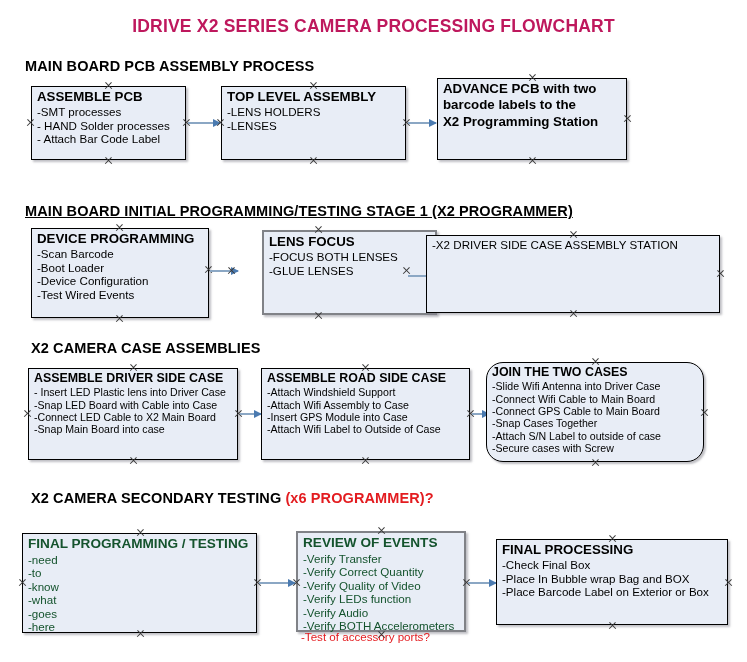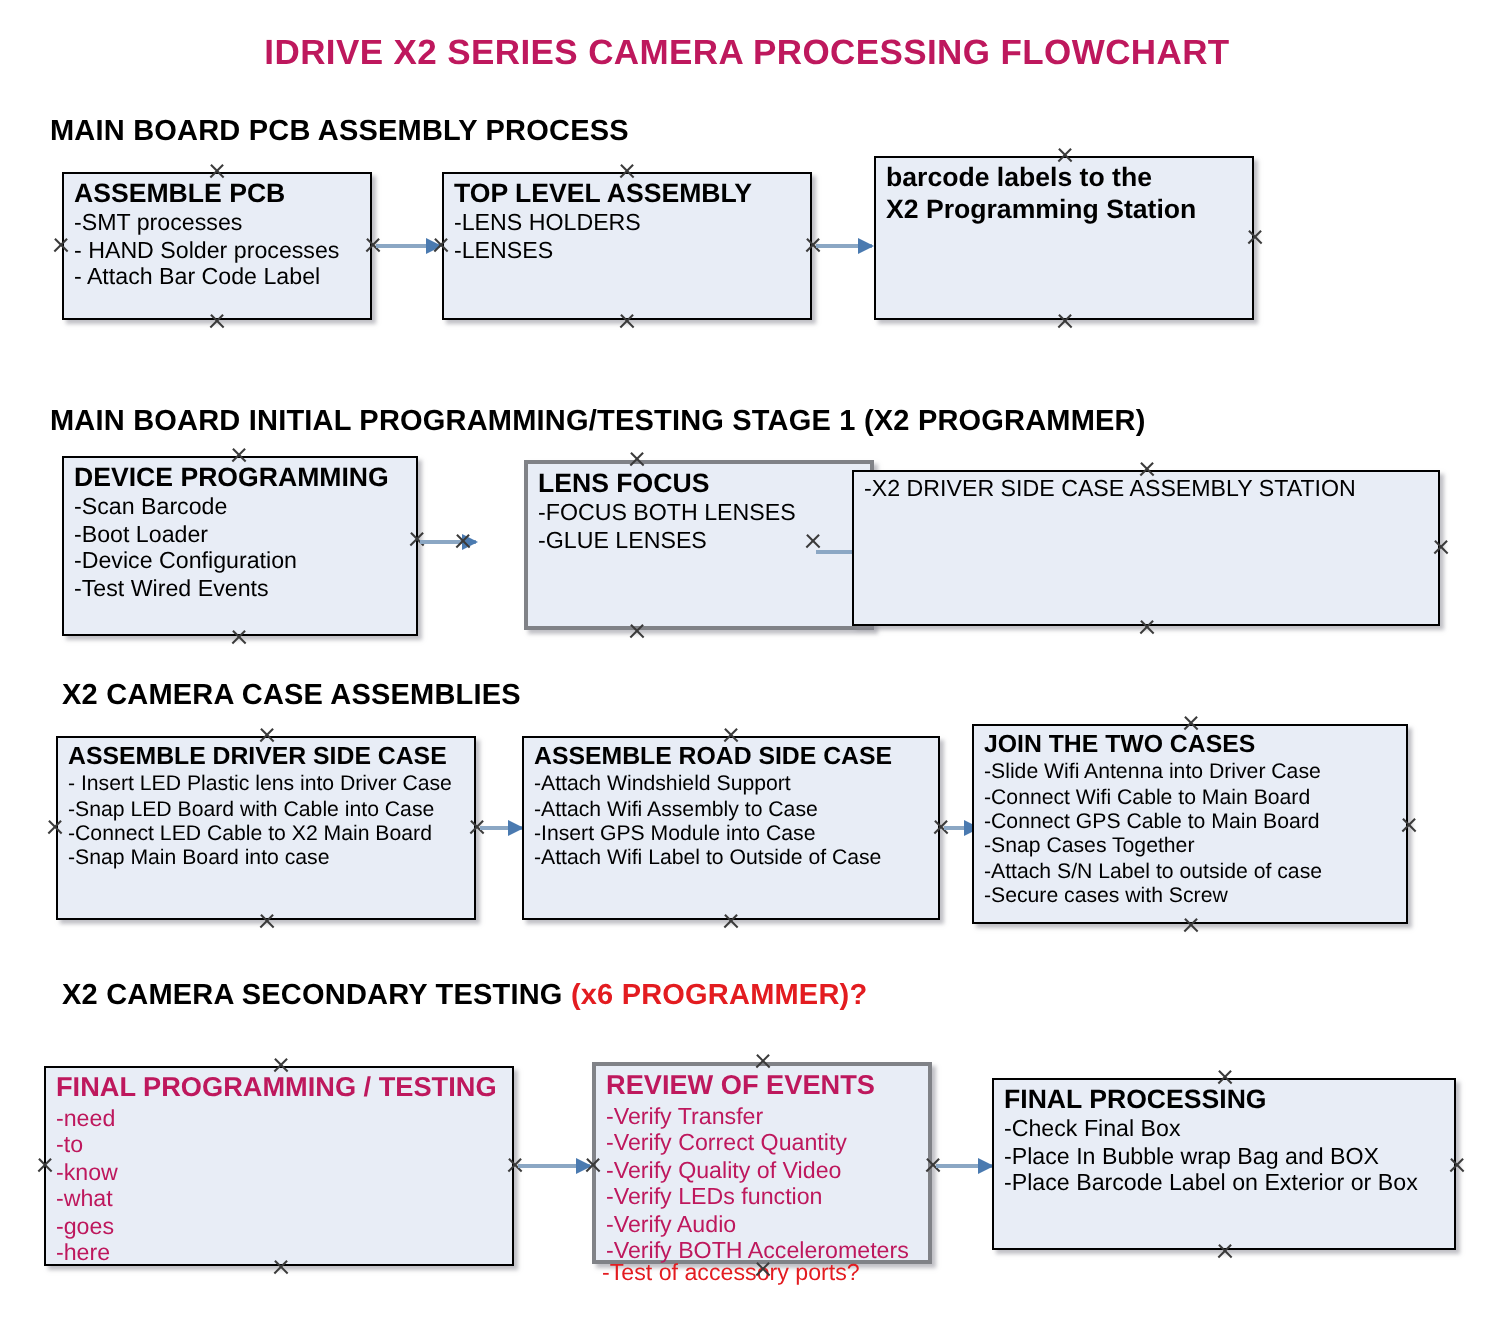--- a/index.html
+++ b/index.html
@@ -35,21 +35,21 @@
     position:absolute;left:5px;top:2px;right:2px;
     line-height:1.16;
   }
   .node .title{
     font-size:13.3px;font-weight:bold;color:#000;
     white-space:nowrap;margin-bottom:1px;
   }
   .node .line{
     font-size:11.6px;color:#000;white-space:nowrap;
   }
-  .node.red .title,.node.red .line{color:#be185d;}
+  .node.red .title,.node.red .line{color:#14532d;}
   .node.red .title{font-size:13.6px;}
   .node.sm .title{font-size:12.4px;}
   .node.sm .line{font-size:10.6px;}
 
   
   .overflow-line{
     position:absolute;font-size:11.6px;color:#e31c20;white-space:nowrap;
   }
 
   
@@ -105,29 +105,30 @@
   </div>
   <div class="hx" style="left:309px;top:81px;"></div>
   <div class="hx" style="left:309px;top:156px;"></div>
   <div class="hx" style="left:216px;top:118px;"></div>
   <div class="hx" style="left:402px;top:118px;"></div>
 
   <div class="arrow" style="left:408px;top:122px;width:28px;"></div>
 
   <div class="node" style="left:437px;top:78px;width:190px;height:82px;">
     <div class="body">
+      <div class="title">ADVANCE PCB with two</div>
       <div class="title">barcode labels to the</div>
       <div class="title"> X2 Programming Station</div>
     </div>
   </div>
   <div class="hx" style="left:528px;top:73px;"></div>
   <div class="hx" style="left:528px;top:156px;"></div>
   <div class="hx" style="left:623px;top:114px;"></div>
 
-  <div class="section-head" style="left:25px;top:203px;">
+  <div class="section-head" style="left:25px;top:203px;text-decoration:underline;">
     <span>MAIN BOARD INITIAL PROGRAMMING/TESTING STAGE 1 (X2 PROGRAMMER)</span>
   </div>
 
   <div class="node" style="left:31px;top:228px;width:178px;height:90px;">
     <div class="body">
       <div class="title">DEVICE PROGRAMMING</div>
       <div class="line">-Scan Barcode</div>
       <div class="line">-Boot Loader</div>
       <div class="line">-Device Configuration</div>
       <div class="line">-Test Wired Events</div>
@@ -190,21 +191,21 @@
       <div class="line">-Insert GPS Module into Case</div>
       <div class="line">-Attach Wifi Label to Outside of Case</div>
     </div>
   </div>
   <div class="hx" style="left:361px;top:363px;"></div>
   <div class="hx" style="left:361px;top:456px;"></div>
   <div class="hx" style="left:466px;top:409px;"></div>
 
   <div class="arrow" style="left:472px;top:413px;width:17px;"></div>
 
-  <div class="node sm" style="left:486px;top:362px;width:218px;height:100px;">
+  <div class="node sm" style="left:486px;top:362px;width:218px;height:100px;border-radius:17px;">
     <div class="body">
       <div class="title">JOIN THE TWO CASES</div>
       <div class="line">-Slide Wifi Antenna into Driver Case</div>
       <div class="line">-Connect Wifi Cable to Main Board</div>
       <div class="line">-Connect GPS Cable to Main Board</div>
       <div class="line">-Snap Cases Together</div>
       <div class="line">-Attach S/N Label to outside of case</div>
       <div class="line">-Secure cases with Screw</div>
     </div>
   </div>

